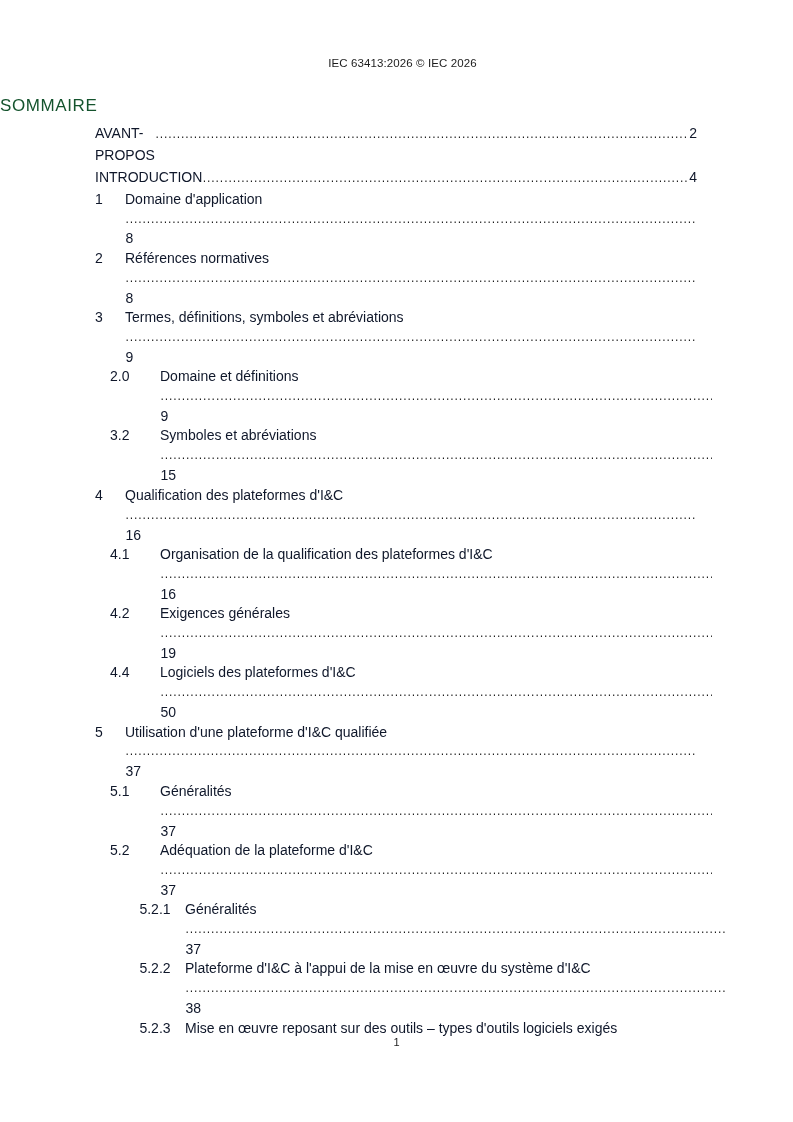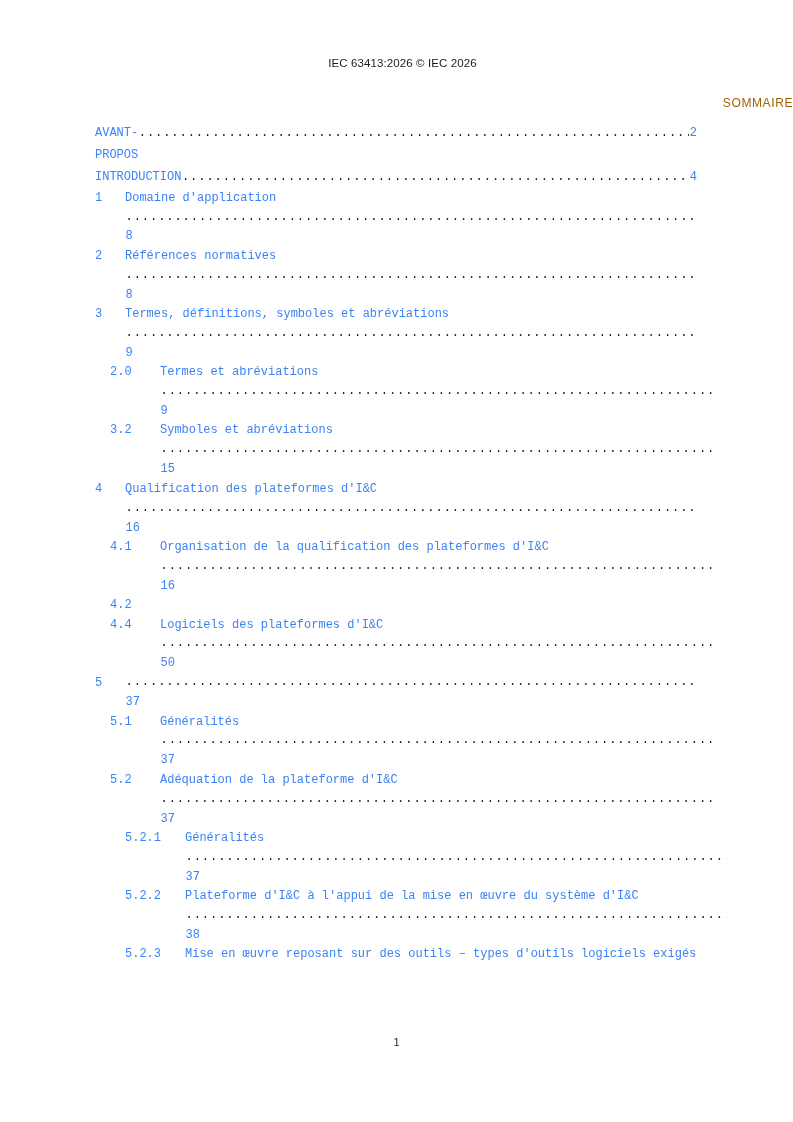--- a/index.html
+++ b/index.html
@@ -32,43 +32,42 @@
     letter-spacing: 0.1px;
     color: #1c1c1c;
   }
 
   
   .toc-title {
     position: absolute;
     top: 96px;
     left: 0;
     right: 0;
-    text-align: right;
-    font-size: 12px;
+    text-align: left;
+    font-size: 17px;
     letter-spacing: 0.6px;
-    color: #a16207;
+    color: #14532d;
   }
 
   
   .content {
     position: absolute;
     left: 95px;
     top: 122px;
     width: 602px;
   }
 
   
   .row {
     display: flex;
     align-items: baseline;
-    font-size: 12px;
+    font-size: 14px;
     line-height: 19.4px;
-    color: #3b82f6;
+    color: #0f172a;
     width: 100%;
-    font-family: Liberation Mono, monospace;
   }
   .num {
     flex: none;
     white-space: nowrap;
   }
   .body-col {
     flex: 1 1 auto;
     min-width: 0;
     display: flex;
     align-items: flex-end;
@@ -102,21 +101,21 @@
   
   .lvl0 { line-height: 22.2px; }
 
   
   .lvl1 .num { width: 30px; }
   
   .lvl2 { padding-left: 15px; }
   .lvl2 .num { width: 50px; }
   
   .lvl3 { padding-left: 30px; }
-  .lvl3 .num { width: 60px; }
+  .lvl3 .num { width: 60px; text-align: center; }
 
   
   .footer {
     position: absolute;
     top: 1036px;
     left: 0;
     right: 0;
     text-align: center;
     font-size: 11px;
     color: #1c1c1c;
@@ -164,21 +163,21 @@
       <span class="num">3</span>
       <span class="body-col">
         <span class="label">Termes, définitions, symboles et abréviations</span>
         <span class="leader"></span>
         <span class="pageno">9</span>
       </span>
     </div>
     <div class="row lvl2">
       <span class="num">2.0</span>
       <span class="body-col">
-        <span class="label">Termes et abréviations</span>
+        <span class="label">Domaine et définitions</span>
         <span class="leader"></span>
         <span class="pageno">9</span>
       </span>
     </div>
     <div class="row lvl2">
       <span class="num">3.2</span>
       <span class="body-col">
         <span class="label">Symboles et abréviations</span>
         <span class="leader"></span>
         <span class="pageno">15</span>
@@ -195,32 +194,38 @@
     <div class="row lvl2">
       <span class="num">4.1</span>
       <span class="body-col">
         <span class="label">Organisation de la qualification des plateformes d'I&amp;C</span>
         <span class="leader"></span>
         <span class="pageno">16</span>
       </span>
     </div>
     <div class="row lvl2">
       <span class="num">4.2</span>
+      <span class="body-col">
+        <span class="label">Exigences générales</span>
+        <span class="leader"></span>
+        <span class="pageno">19</span>
+      </span>
     </div>
     <div class="row lvl2">
       <span class="num">4.4</span>
       <span class="body-col">
         <span class="label">Logiciels des plateformes d'I&amp;C</span>
         <span class="leader"></span>
         <span class="pageno">50</span>
       </span>
     </div>
     <div class="row lvl1">
       <span class="num">5</span>
       <span class="body-col">
+        <span class="label">Utilisation d'une plateforme d'I&amp;C qualifiée</span>
         <span class="leader"></span>
         <span class="pageno">37</span>
       </span>
     </div>
     <div class="row lvl2">
       <span class="num">5.1</span>
       <span class="body-col">
         <span class="label">Généralités</span>
         <span class="leader"></span>
         <span class="pageno">37</span>

